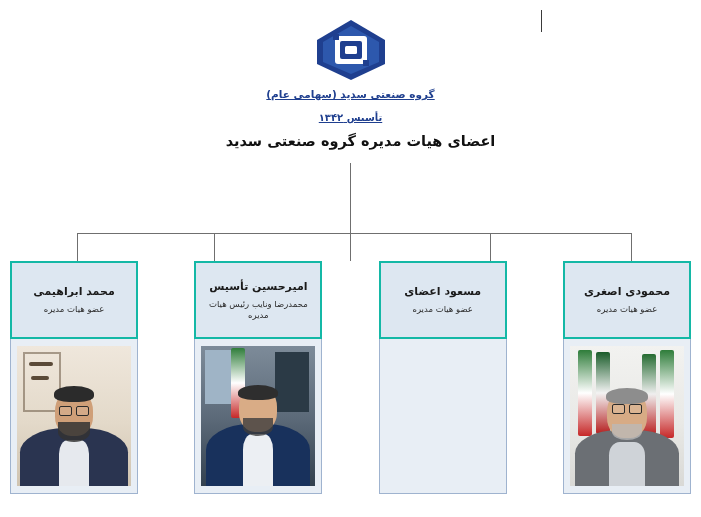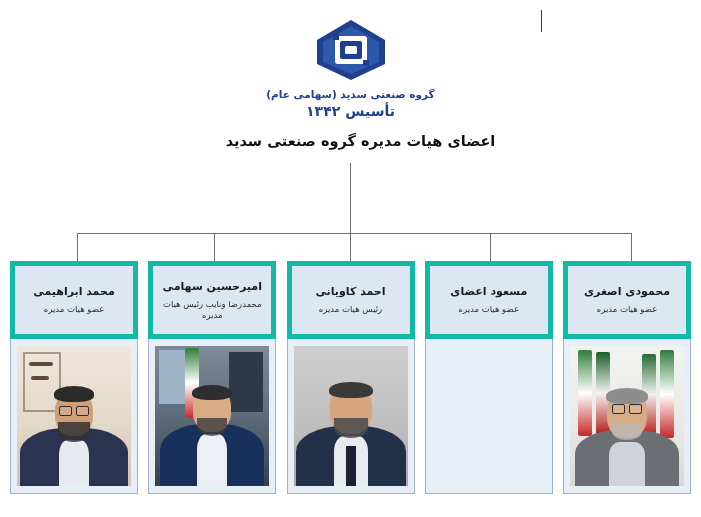--- a/index.html
+++ b/index.html
@@ -41,27 +41,28 @@
     position: relative;
   }
   .logo-caption {
     margin-top: 5px;
     font-size: 10.5px;
     font-weight: bold;
     color: #1f3f8f;
     letter-spacing: 0;
     text-align: center;
     line-height: 1.35;
+    text-decoration: underline;
   }
   .logo-caption .sub {
     display: block;
-    font-size: 14px;
+    font-size: 10px;
     font-weight: bold;
     color: #1f3f8f;
-    margin-top: 1px;
+    margin-top: 10px;
   }
 
   
   .main-title {
     position: absolute;
     left: 0;
     right: 0;
     top: 133px;
     text-align: center;
     font-size: 14.5px;
@@ -107,21 +108,21 @@
     width: 681px;
     display: flex;
     justify-content: space-between;
   }
   .card {
     width: 128px;
     display: flex;
     flex-direction: column;
   }
   .card-head {
-    border: 5px solid #14b8a6;
+    border: 2px solid #14b8a6;
     background: #dde7f1;
     height: 78px;
     box-sizing: border-box;
     display: flex;
     flex-direction: column;
     align-items: center;
     justify-content: center;
     gap: 6px;
     padding: 4px 3px;
   }
@@ -279,41 +280,24 @@
   <div class="card">
     <div class="card-head">
       <div class="card-name">مسعود اعضای</div>
       <div class="card-role">عضو هیات مدیره</div>
     </div>
     <div class="card-photo photo-empty">
       
     </div>
   </div>
 
+
   <div class="card">
     <div class="card-head">
-      <div class="card-name">احمد کاویانی</div>
-      <div class="card-role">رئیس هیات مدیره</div>
-    </div>
-    <div class="card-photo">
-      <div class="photo-inner">
-        <div class="bg" style="background:linear-gradient(180deg,#cfcfcf 0%,#bdbdbd 60%,#a8a8a8 100%)"></div>
-        <div class="body" style="bottom:0;width:110px;height:60px;background:#23304a"></div>
-        <div class="shirt" style="bottom:0;width:34px;height:50px;background:#e7ebf0"></div>
-        <div class="tie" style="bottom:0;width:10px;height:40px;background:#1b2133"></div>
-        <div class="head" style="bottom:52px;width:42px;height:50px;background:#d6a57e"></div>
-        <div class="hair" style="bottom:88px;width:44px;height:16px;background:#3a3a3a"></div>
-        <div class="beard" style="bottom:48px;width:34px;height:20px;background:#4a4a4a;opacity:.85"></div>
-      </div>
-    </div>
-  </div>
-
-  <div class="card">
-    <div class="card-head">
-      <div class="card-name">امیرحسین سهامی</div>
+      <div class="card-name">امیرحسین تأسیس</div>
       <div class="card-role">محمدرضا ونایب رئیس هیات مدیره</div>
     </div>
     <div class="card-photo">
       <div class="photo-inner">
         <div class="bg" style="background:linear-gradient(180deg,#7d8b99 0%,#5d6b7a 50%,#33414f 100%)"></div>
         <div style="position:absolute;left:4px;top:4px;width:40px;height:54px;background:#9fb4c6"></div>
         <div style="position:absolute;right:6px;top:6px;width:34px;height:60px;background:#2b3a46"></div>
         <div class="flagband" style="left:30px;top:2px;height:70px;background:linear-gradient(180deg,#2f7d3a,#ffffff,#c62828)"></div>
         <div class="body" style="bottom:0;width:104px;height:62px;background:#18315c"></div>
         <div class="shirt" style="bottom:0;width:30px;height:52px;background:#eceff3"></div>

